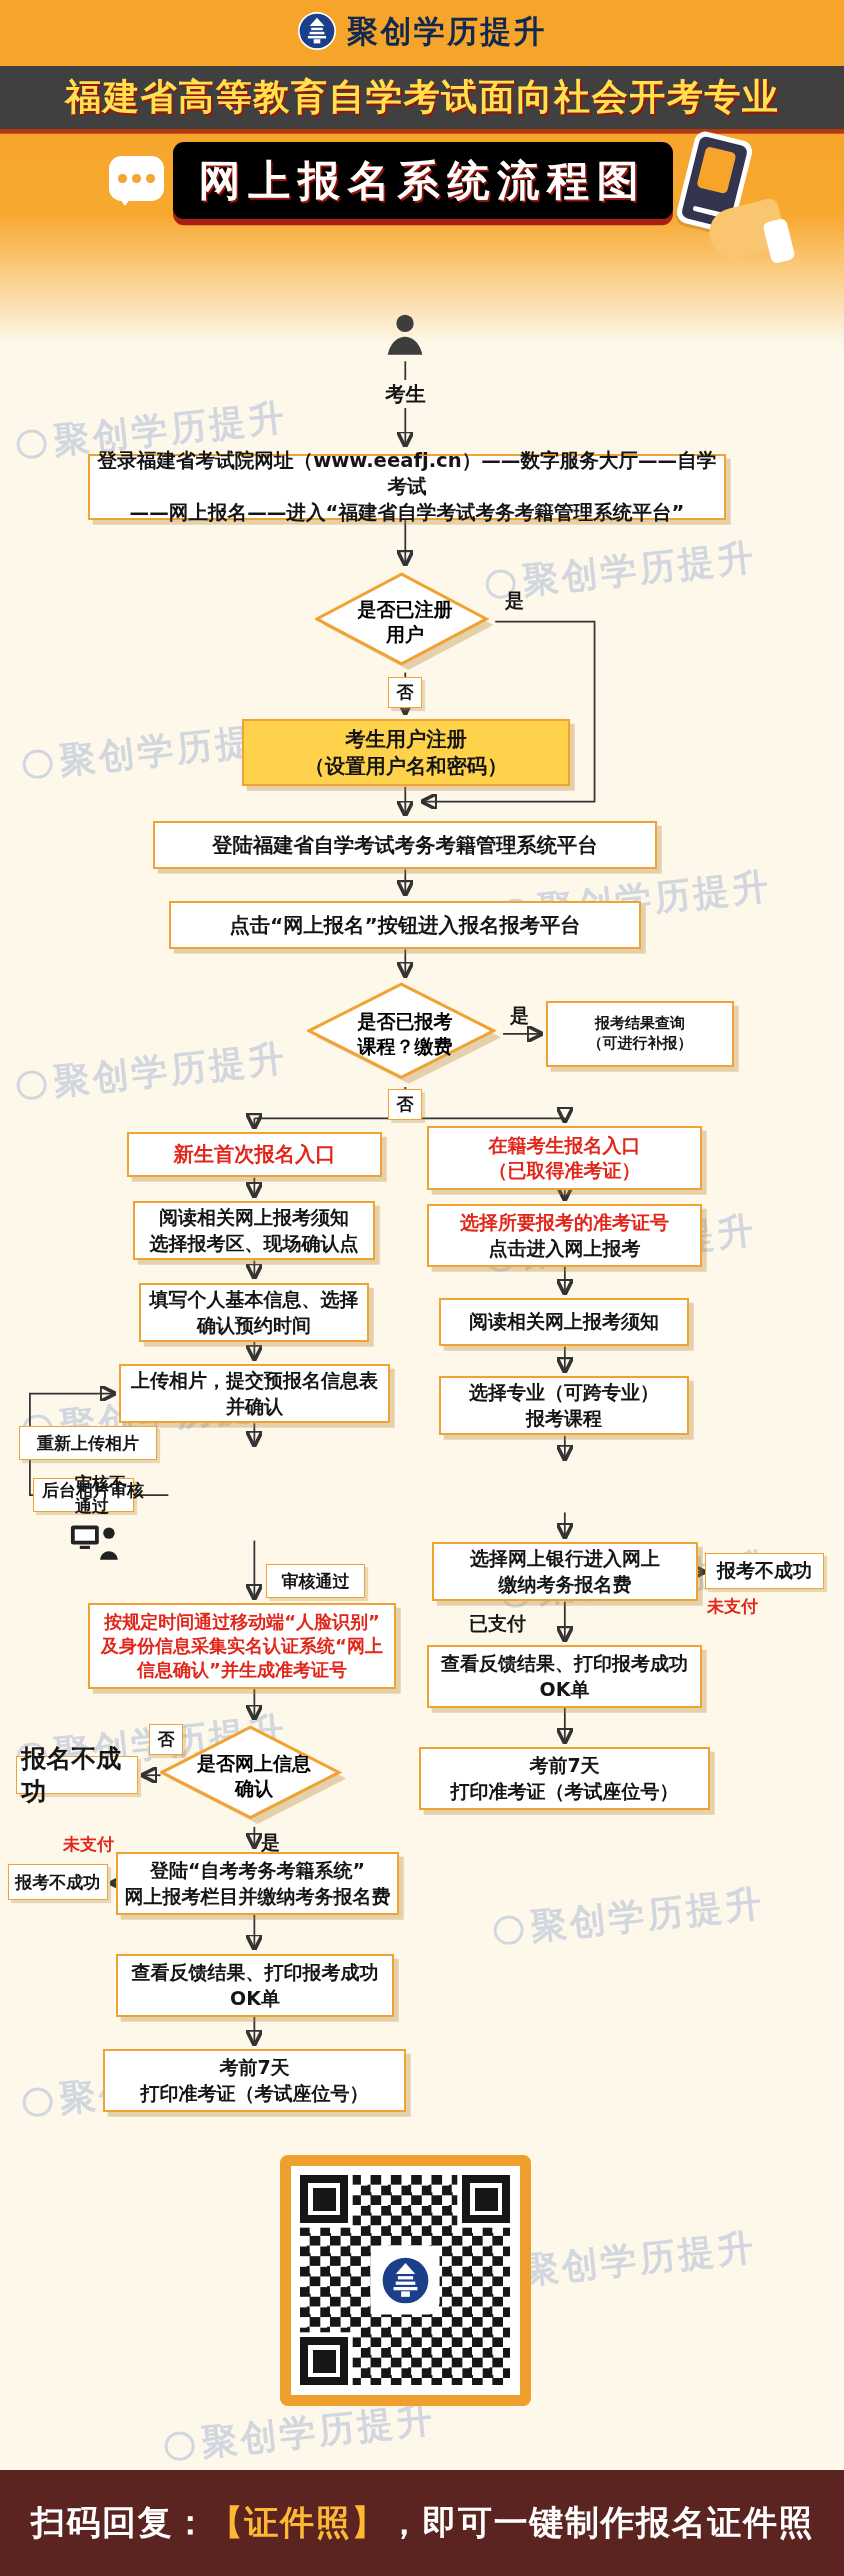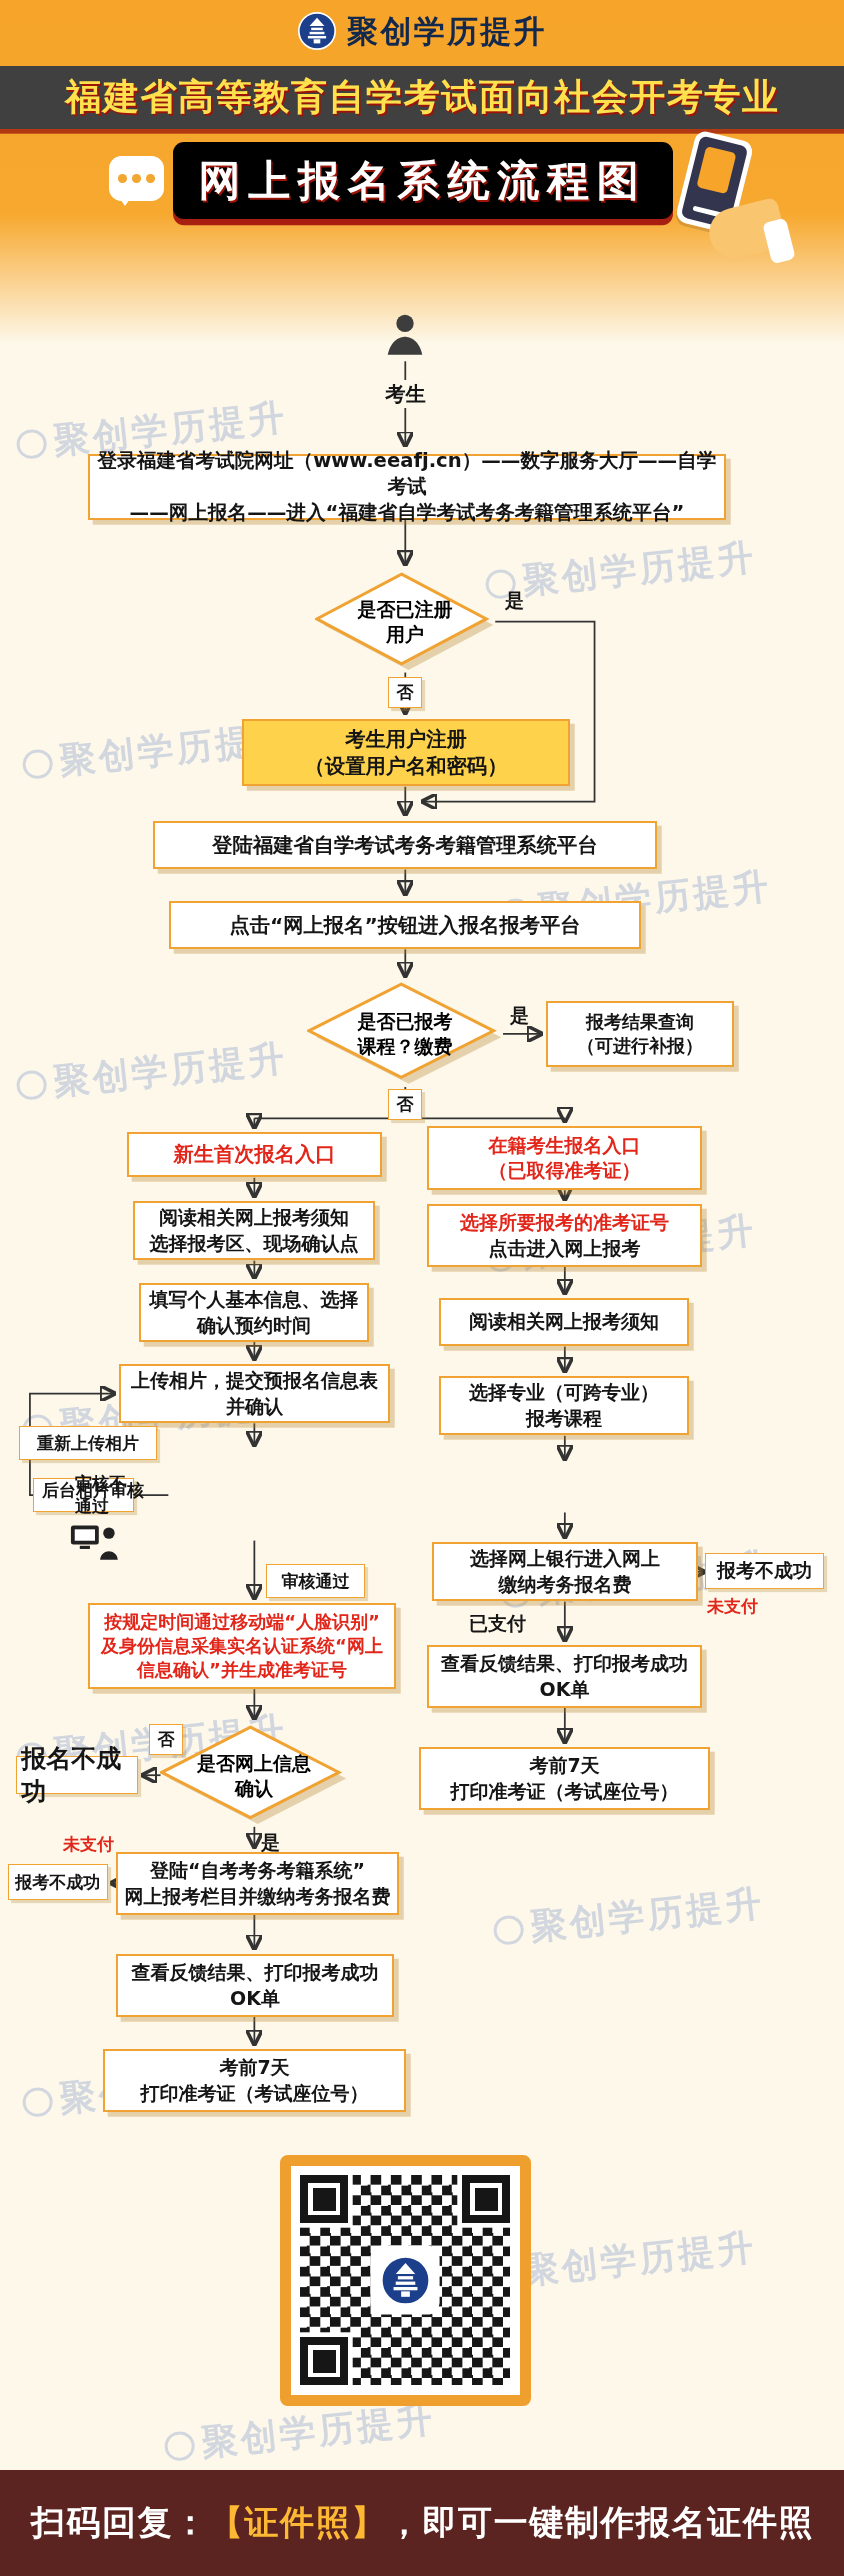--- a/index.html
+++ b/index.html
@@ -246,21 +246,21 @@
   <div class="diamond" style="left:307px;top:981px;width:196px;height:106px;">
     <svg viewBox="0 0 104 66" preserveAspectRatio="none">
         <polygon class="shadow" points="54,6 103,35 54,64 5,35"></polygon>
         <polygon class="main" points="50,2 99,31 50,60 1,31"></polygon>
       </svg>
     <div class="dtext">是否已报考
 课程？缴费</div>
   </div>
   <div class="flow-text" style="left:510px;top:1003px;">是</div>
   <div class="tag" style="left:388px;top:1089px;width:34px;height:31px;">否</div>
-  <div class="node" style="left:546px;top:1001px;width:188px;height:66px;font-size:18px;">报考结果查询
+  <div class="node" style="left:546px;top:1001px;width:188px;height:66px;font-size:15px;">报考结果查询
 （可进行补报）</div>
 
   <div class="node red" style="left:127px;top:1132px;width:255px;height:45px;">新生首次报名入口</div>
   <div class="node" style="left:133px;top:1201px;width:242px;height:59px;font-size:19px;">阅读相关网上报考须知
 选择报考区、现场确认点</div>
   <div class="node" style="left:119px;top:1364px;width:271px;height:59px;font-size:19px;">上传相片，提交预报名信息表
 并确认</div>
   <div class="node" style="left:139px;top:1283px;width:230px;height:59px;font-size:19px;">填写个人基本信息、选择
 确认预约时间</div>
 

